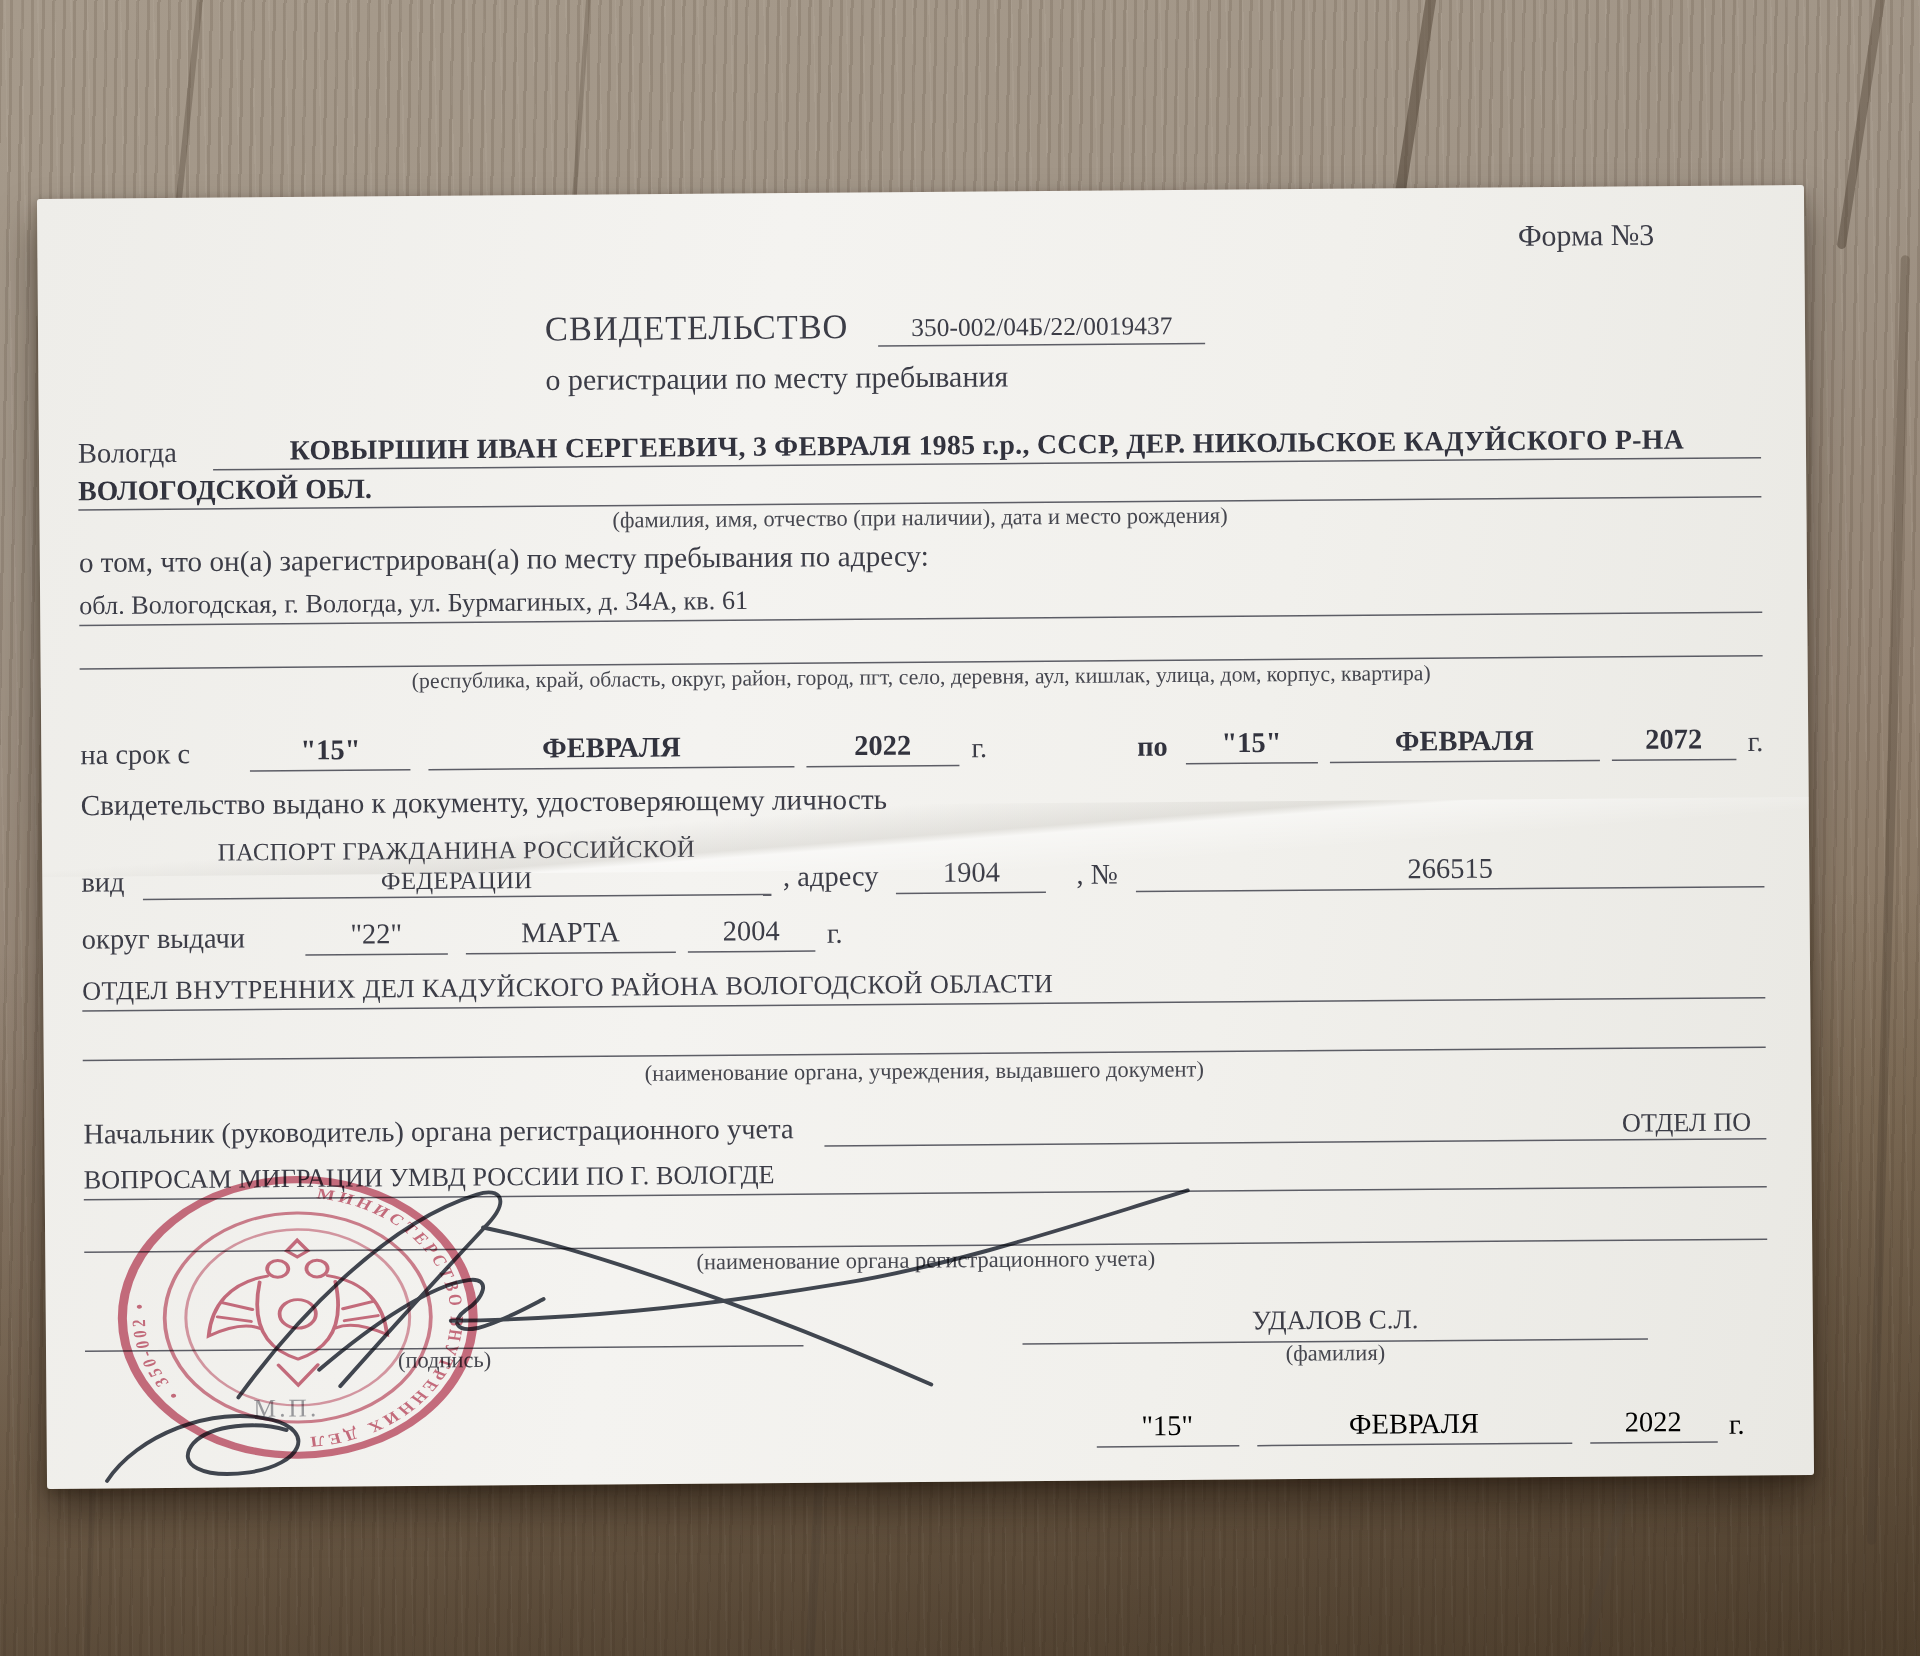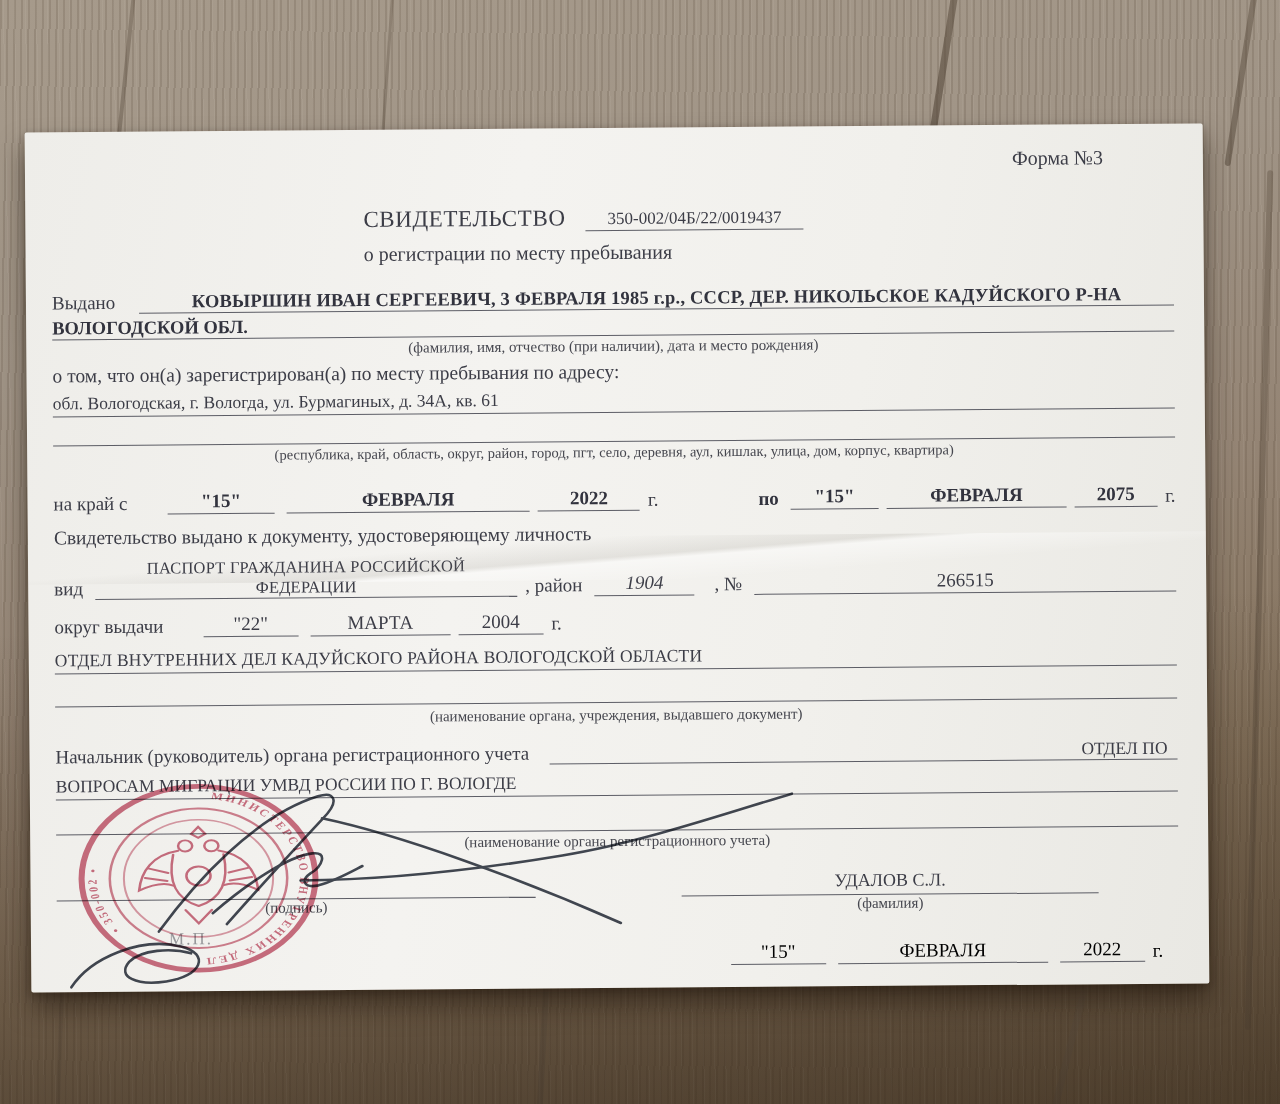--- a/index.html
+++ b/index.html
@@ -62,21 +62,21 @@
   .sig-row{margin-top:22px;display:flex;justify-content:space-between;padding-right:80px;}
   .sig-left{width:46%;}
   .sig-right{width:40%;}
   .sig-line{height:24px;}
   .sig-name{font-size:18px;height:24px;}
   .mp{position:absolute;left:138px;top:798px;font-size:17px;color:rgba(62,63,74,.5);letter-spacing:2px;}
   .bottom-date{position:absolute;right:46px;bottom:22px;display:flex;align-items:flex-end;font-size:19px;}
   .stamp{position:absolute;left:42px;top:648px;z-index:5;mix-blend-mode:multiply;opacity:.88;}
   .sigink{position:absolute;left:30px;top:630px;z-index:6;mix-blend-mode:multiply;}
   .ml12{margin-left:12px;}.ml8{margin-left:8px;}.ml20{margin-left:20px;}.ml40{margin-left:40px;}.ml80{margin-left:100px;}
-  .w85{width:85px;}.w90{width:90px;}.w95{width:95px;}.w100{width:100px;font-style:italic;}.w105{width:105px;}.w110{width:110px;}
+  .w85{width:85px;}.w90{width:90px;}.w95{width:95px;}.w100{width:100px;}.w105{width:105px;}.w110{width:110px;}
   .w140{width:140px;}.w185{width:185px;}.w210{width:210px;}.w250{width:250px;}
   .sfx{margin-left:8px;}
 </style>
 </head>
 <body>
 
 <div>
   <div class="gap" style="left:938px;top:-8px;width:7px;height:172px;transform:rotate(9deg);opacity:.55;"></div>
   <div class="gap" style="left:124px;top:-6px;width:4px;height:150px;transform:rotate(6deg);opacity:.35;"></div>
   <div class="gap" style="left:386px;top:-6px;width:3px;height:145px;transform:rotate(4deg);opacity:.3;"></div>
@@ -92,50 +92,50 @@
 
     <div class="form-label">Форма №3</div>
 
     <div class="title-row">
       <span class="title">СВИДЕТЕЛЬСТВО</span>
       <span class="cert-num ul">350-002/04Б/22/0019437</span>
     </div>
     <div class="subtitle">о регистрации по месту пребывания</div>
 
     <div class="row issued-row">
-      <span class="lbl">Выдано</span>
+      <span class="lbl">Вологда</span>
       <span class="fill ul b ctr name1">КОВЫРШИН ИВАН СЕРГЕЕВИЧ, 3 ФЕВРАЛЯ 1985 г.р., СССР, ДЕР. НИКОЛЬСКОЕ КАДУЙСКОГО Р-НА</span>
     </div>
     <div class="ul b nameline2">ВОЛОГОДСКОЙ ОБЛ.</div>
     <div class="cap cap1">(фамилия, имя, отчество (при наличии), дата и место рождения)</div>
 
     <div class="statement">о том, что он(а) зарегистрирован(а) по месту пребывания по адресу:</div>
     <div class="ul addr">обл. Вологодская, г. Вологда, ул. Бурмагиных, д. 34А, кв. 61</div>
     <div class="ul empty"></div>
     <div class="cap cap2">(республика, край, область, округ, район, город, пгт, село, деревня, аул, кишлак, улица, дом, корпус, квартира)</div>
 
     <div class="row period-row">
-      <span class="lbl">на край с</span>
+      <span class="lbl">на срок с</span>
       <span class="cell ul b w110 ml40">"15"</span>
       <span class="cell ul b w250 ml12">ФЕВРАЛЯ</span>
       <span class="cell ul b w105 ml8">2022</span>
       <span class="sfx">г.</span>
       <span class="lbl b ml80">по</span>
       <span class="cell ul b w90 ml12">"15"</span>
       <span class="cell ul b w185 ml8">ФЕВРАЛЯ</span>
-      <span class="cell ul b w85 ml8">2075</span>
+      <span class="cell ul b w85 ml8">2072</span>
       <span class="sfx">г.</span>
     </div>
 
     <div class="docline">Свидетельство выдано к документу, удостоверяющему личность</div>
 
     <div class="row vid-row">
       <span class="lbl">вид</span>
       <span class="fill ul ctr vid-type ml12" style="max-width:548px;">ПАСПОРТ ГРАЖДАНИНА РОССИЙСКОЙ ФЕДЕРАЦИИ</span>
-      <span class="lbl ml8">, район</span>
+      <span class="lbl ml8">, адресу</span>
       <span class="cell ul w100 ml12">1904</span>
       <span class="lbl ml20">, №</span>
       <span class="fill cell ul ml12">266515</span>
     </div>
 
     <div class="row date-row">
       <span class="lbl">округ выдачи</span>
       <span class="cell ul w95 ml40">"22"</span>
       <span class="cell ul w140 ml12">МАРТА</span>
       <span class="cell ul w85 ml8">2004</span>

